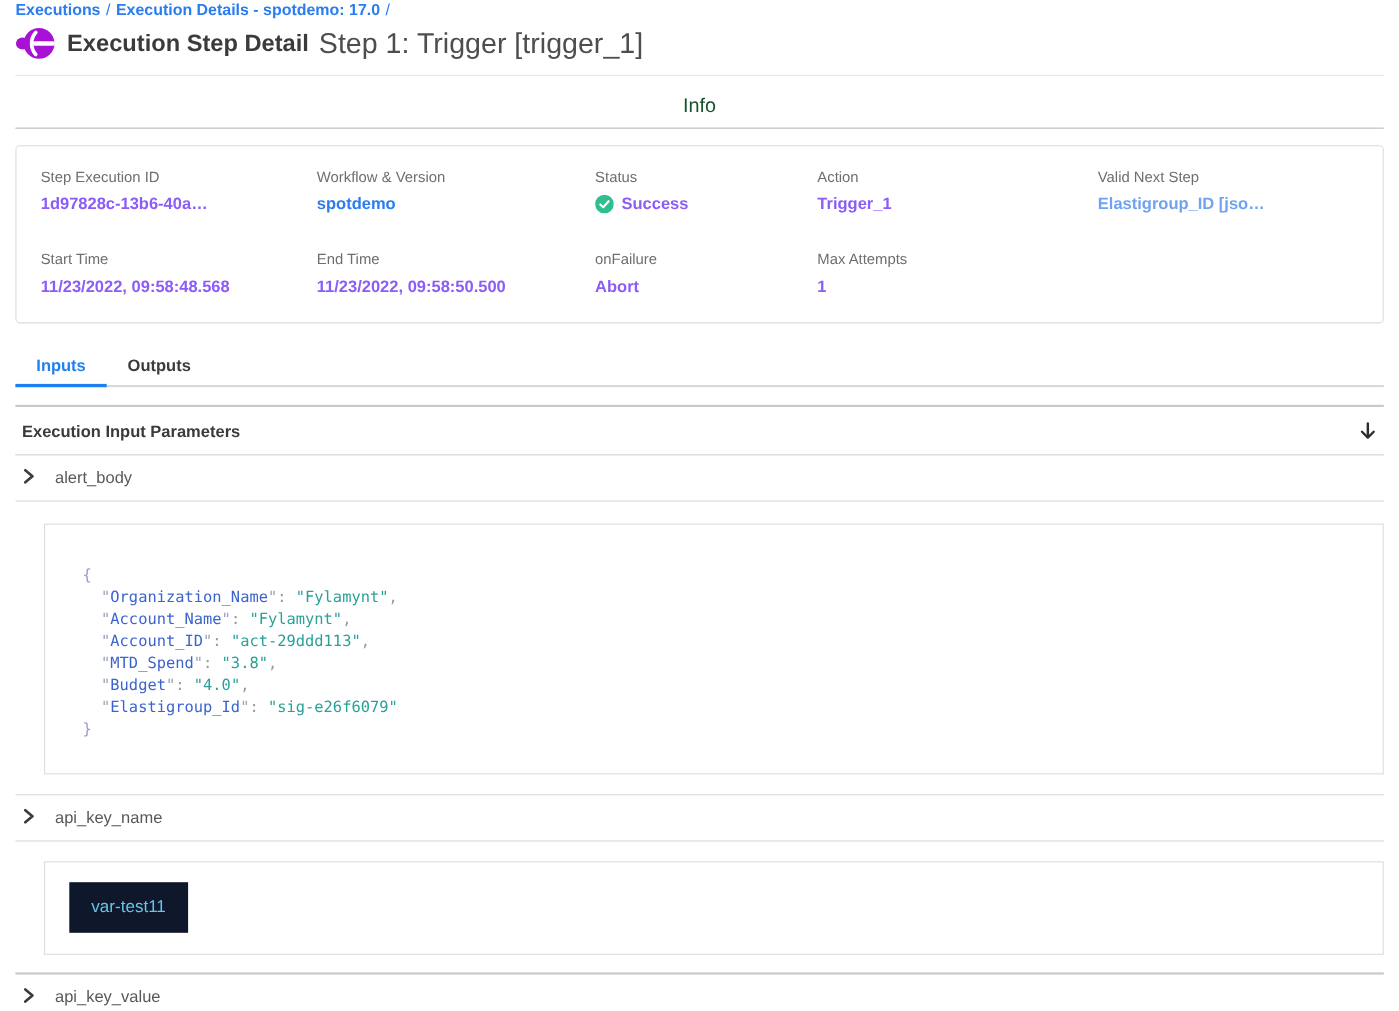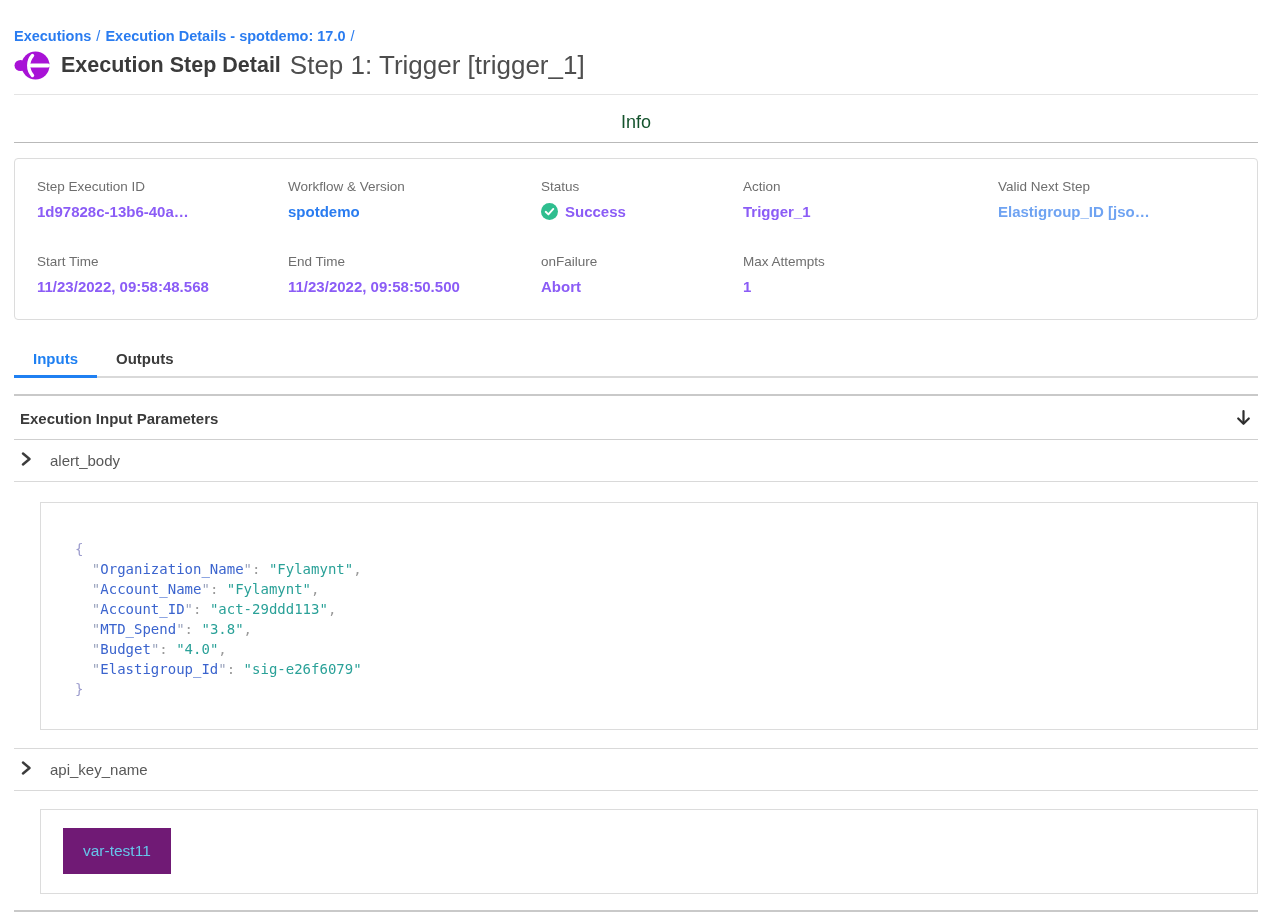--- a/index.html
+++ b/index.html
@@ -1,21 +1,21 @@
 <!DOCTYPE html>
 <html><head>
 <meta charset="utf-8">
 <style>
   * { box-sizing: border-box; margin: 0; padding: 0; }
   html, body { width: 1272px; height: 919px; overflow: hidden; background: #ffffff; }
   body { font-family: "Liberation Sans", sans-serif; color: #3b3b3b; }
   .container { padding: 0 14px; }
 
   
-  .breadcrumb { padding-top: 28px; font-size: 14.5px; font-weight: 700; color: #2a7cf0; }
+  .breadcrumb { padding-top: 2px; font-size: 14.5px; font-weight: 700; color: #2a7cf0; }
   .breadcrumb .crumb { cursor: pointer; }
   .breadcrumb .sep { padding: 0 5px; font-weight: 400; }
 
   
   .header { display: flex; align-items: center; margin-top: 6px; }
   .header .logo { width: 36px; height: 31px; margin-right: 11px; flex: 0 0 auto; }
   .header .title { font-size: 21.5px; font-weight: 700; color: #3b3b3b; }
   .header .subtitle { font-size: 26px; font-weight: 400; color: #4e4e4e; margin-left: 9px; }
 
   .divider-light { border: none; border-top: 1px solid #e4e4e4; margin-top: 13px; }
@@ -60,21 +60,21 @@
   pre.code { font-family: "DejaVu Sans Mono", monospace; font-size: 14px; line-height: 20px; white-space: pre; }
   pre.code .brace { color: #9c9ccd; }
   pre.code .qkey  { color: #9aa3bd; }
   pre.code .key   { color: #3b64ce; }
   pre.code .punct { color: #9a9a9a; }
   pre.code .val   { color: #2aa198; }
   pre.code .plain { color: #555; }
 
   
   .value-card { margin: 18px 0 16px 26px; border: 1px solid #dcdcdc; padding: 18px 22px 19px 22px; }
-  .value-chip { display: inline-block; background: #701a75; padding: 14px 20px; font-size: 15.5px; color: #66c5ea; }
+  .value-chip { display: inline-block; background: #0f172a; padding: 14px 20px; font-size: 15.5px; color: #66c5ea; }
 </style>
 </head>
 <body>
 
 <div class="container">
 
   <div class="breadcrumb">
     <span class="crumb">Executions</span><span class="sep">/</span><span class="crumb">Execution Details - spotdemo: 17.0</span><span class="sep">/</span>
   </div>
 

